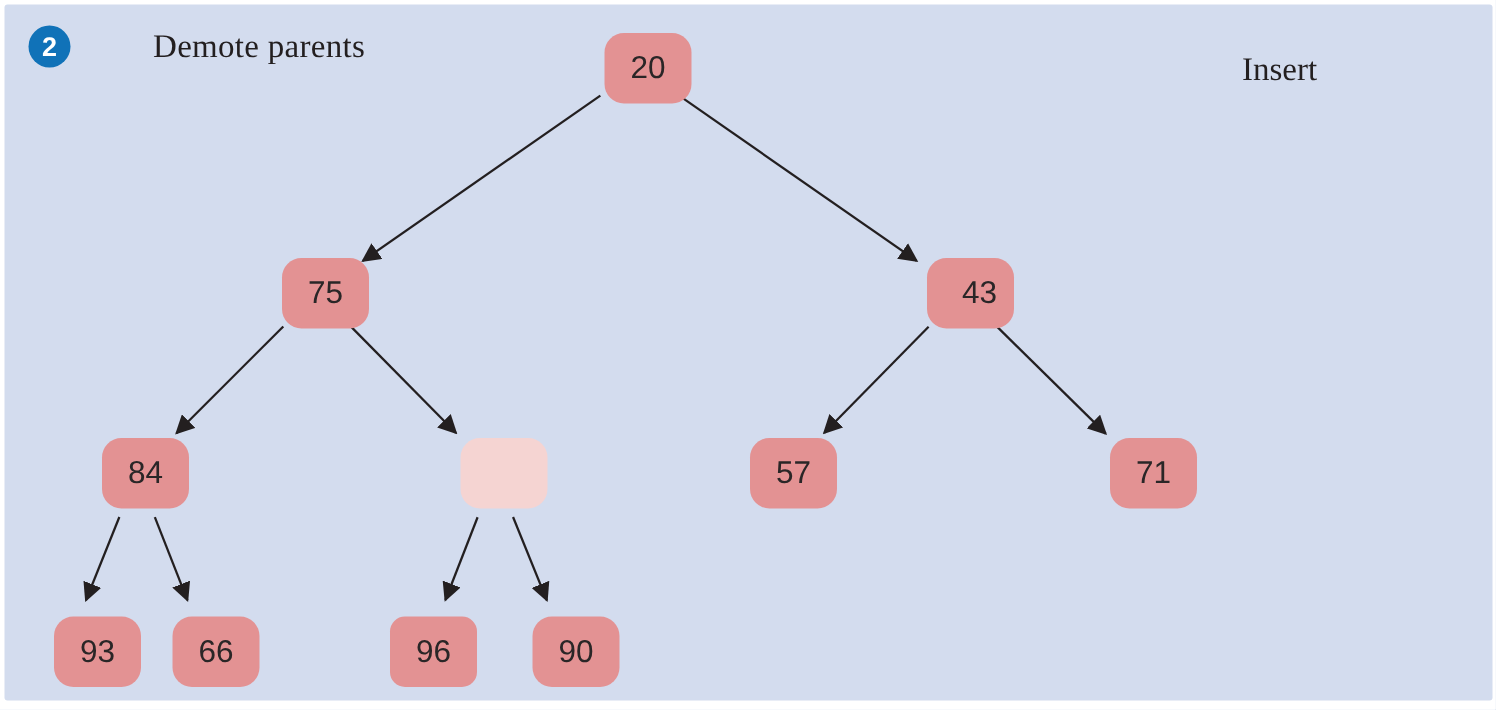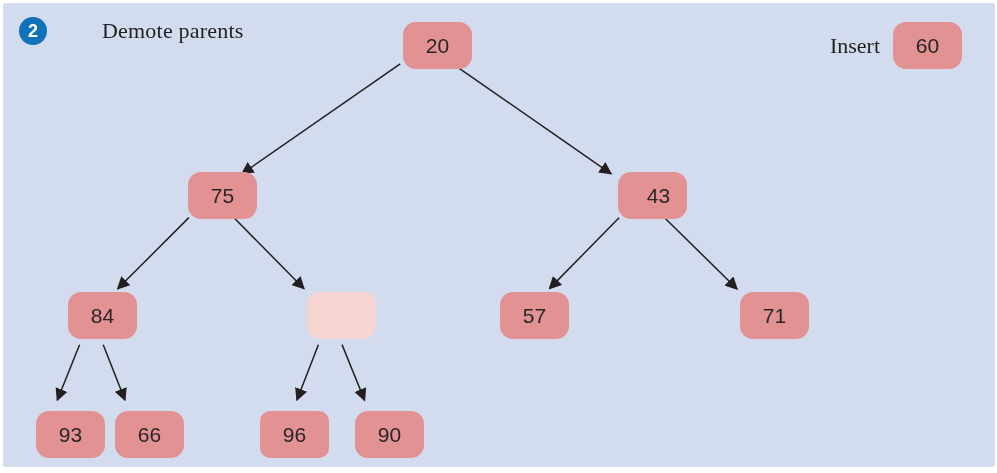--- a/index.html
+++ b/index.html
@@ -53,31 +53,30 @@
     margin-left: 40px;
   }
   .insert-group {
     position: absolute;
     top: 22px;
     left: 828px;
     width: 134px;
     height: 47px;
     display: flex;
     align-items: center;
-    justify-content: flex-end;
     gap: 13px;
   }
   .insert-label {
     font-family: "Liberation Serif", serif;
     font-size: 22px;
     color: #231f20;
   }
   .node {
     position: absolute;
-    width: 69px;
+    width: 58px;
     height: 47px;
     border-radius: 13px;
     background: var(--nodefill, #e39293);
     color: #2a2627;
     font-size: 21px;
     display: flex;
     align-items: center;
     justify-content: center;
     line-height: 1;
     box-sizing: border-box;
@@ -123,21 +122,20 @@
       </g>
   </svg>
 
   <div class="header">
     <span class="badge">2</span>
     <span class="title">Demote parents</span>
   </div>
 
   <div class="insert-group">
     <span class="insert-label">Insert</span>
-    <div class="node static">60</div>
   </div>
 
   <div id="nodes-layer">
       <div class="node" style="left: 403px; top: 22px;">20</div>
       <div class="node" style="left: 188px; top: 171.5px;">75</div>
       <div class="node" style="left: 618px; top: 171.5px; padding-left: 12px;">43</div>
       <div class="node" style="left: 68px; top: 291.5px;">84</div>
       <div class="node empty" style="left: 306.5px; top: 291.5px;"></div>
       <div class="node" style="left: 500px; top: 291.5px;">57</div>
       <div class="node" style="left: 740px; top: 291.5px;">71</div>

